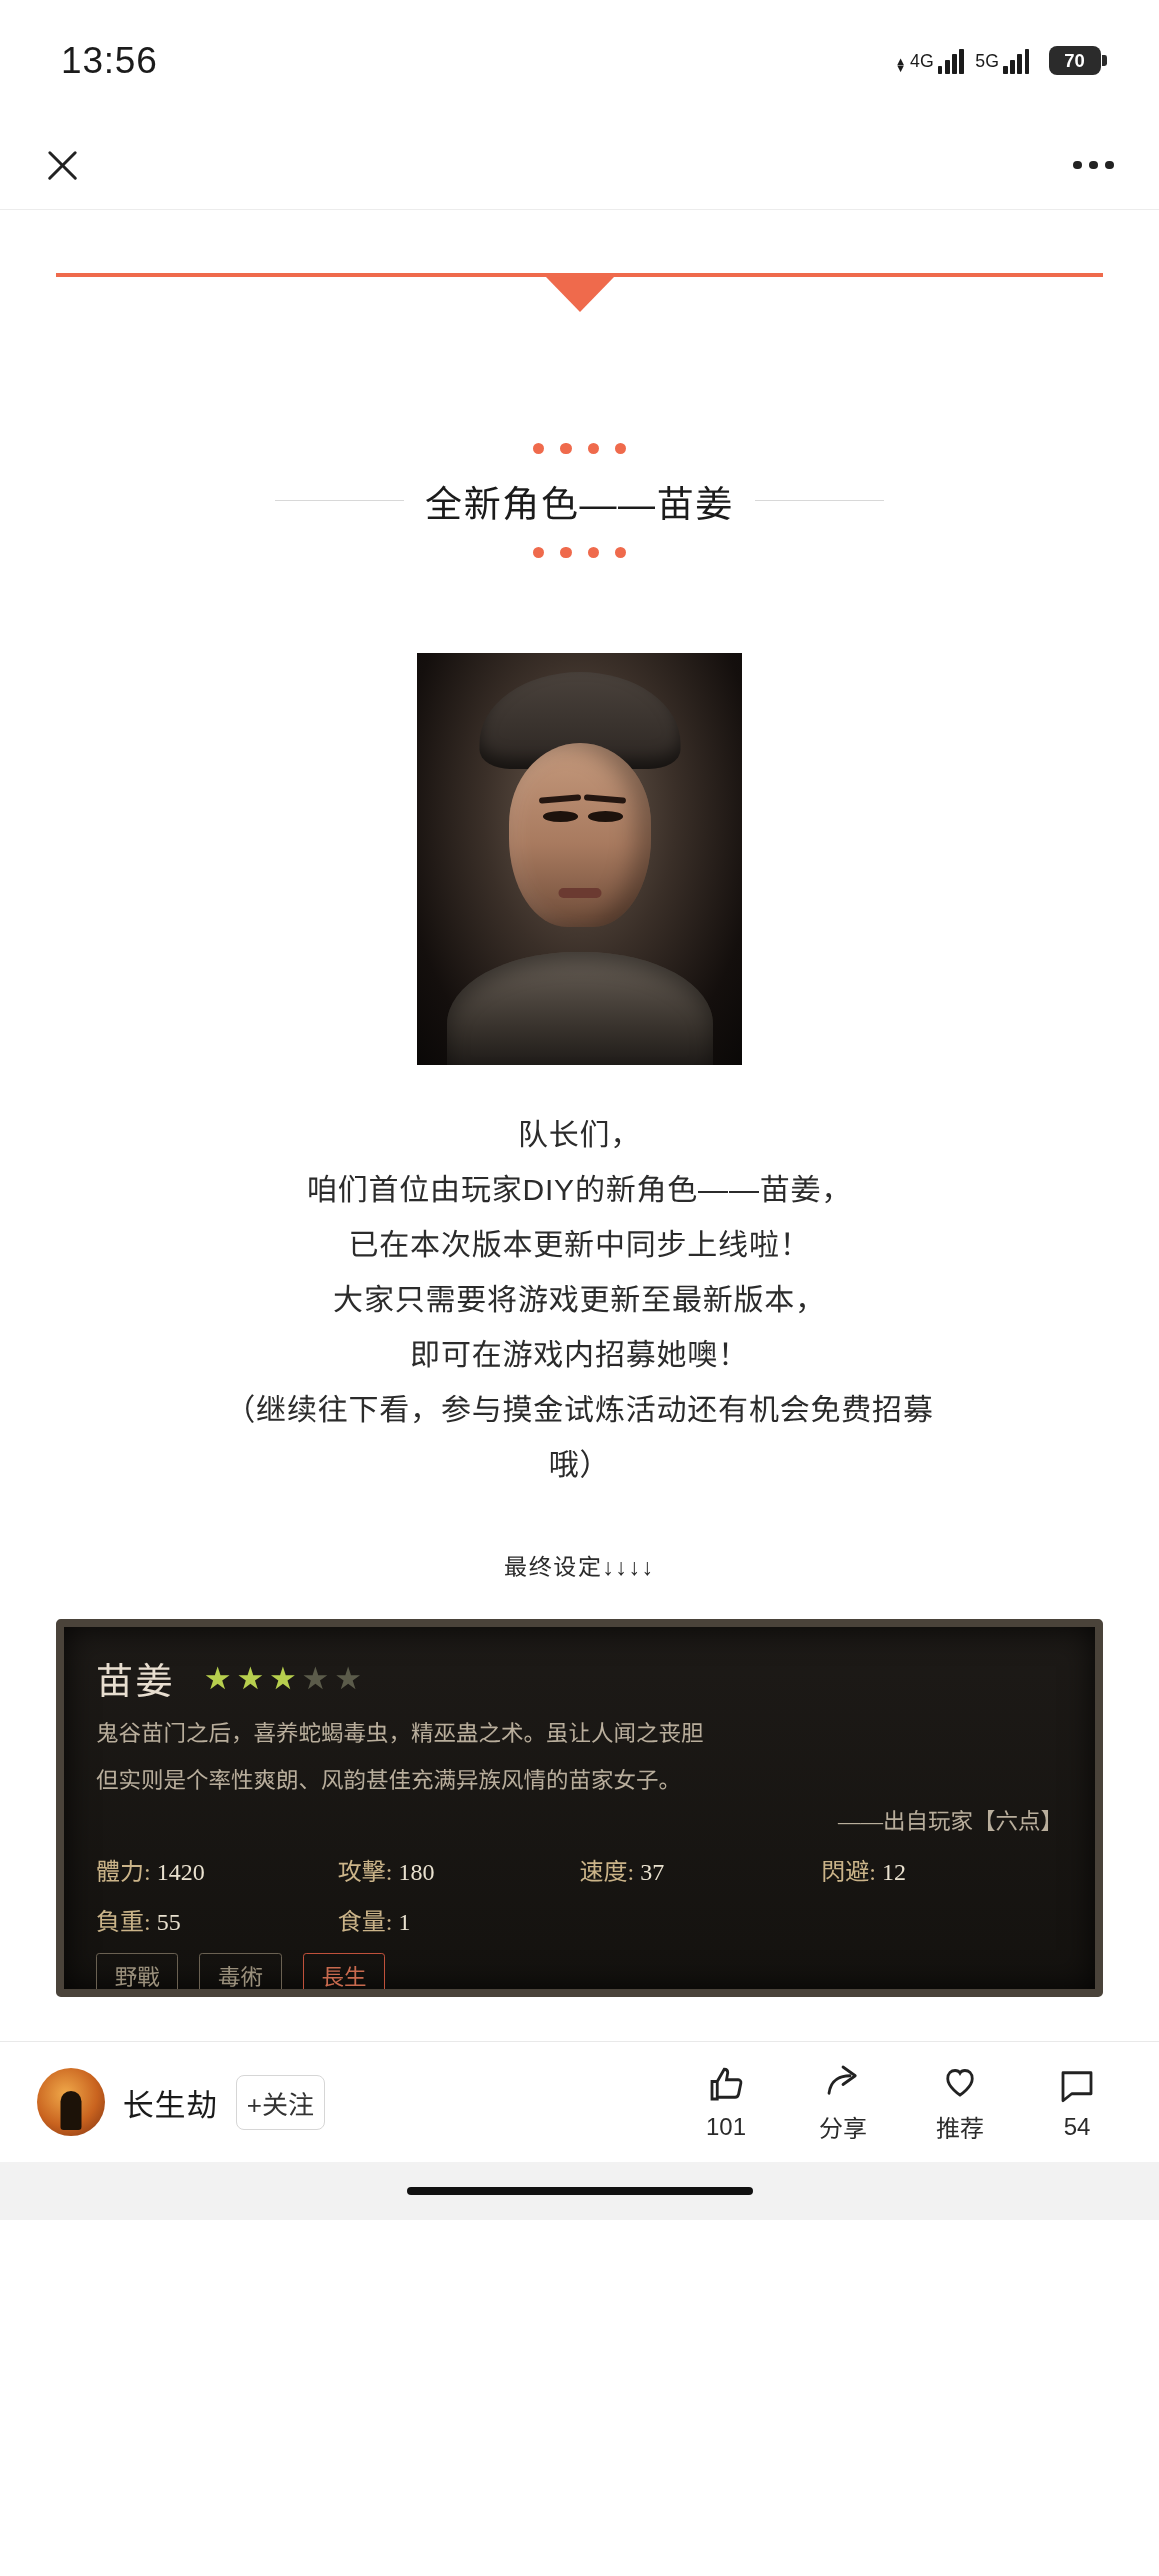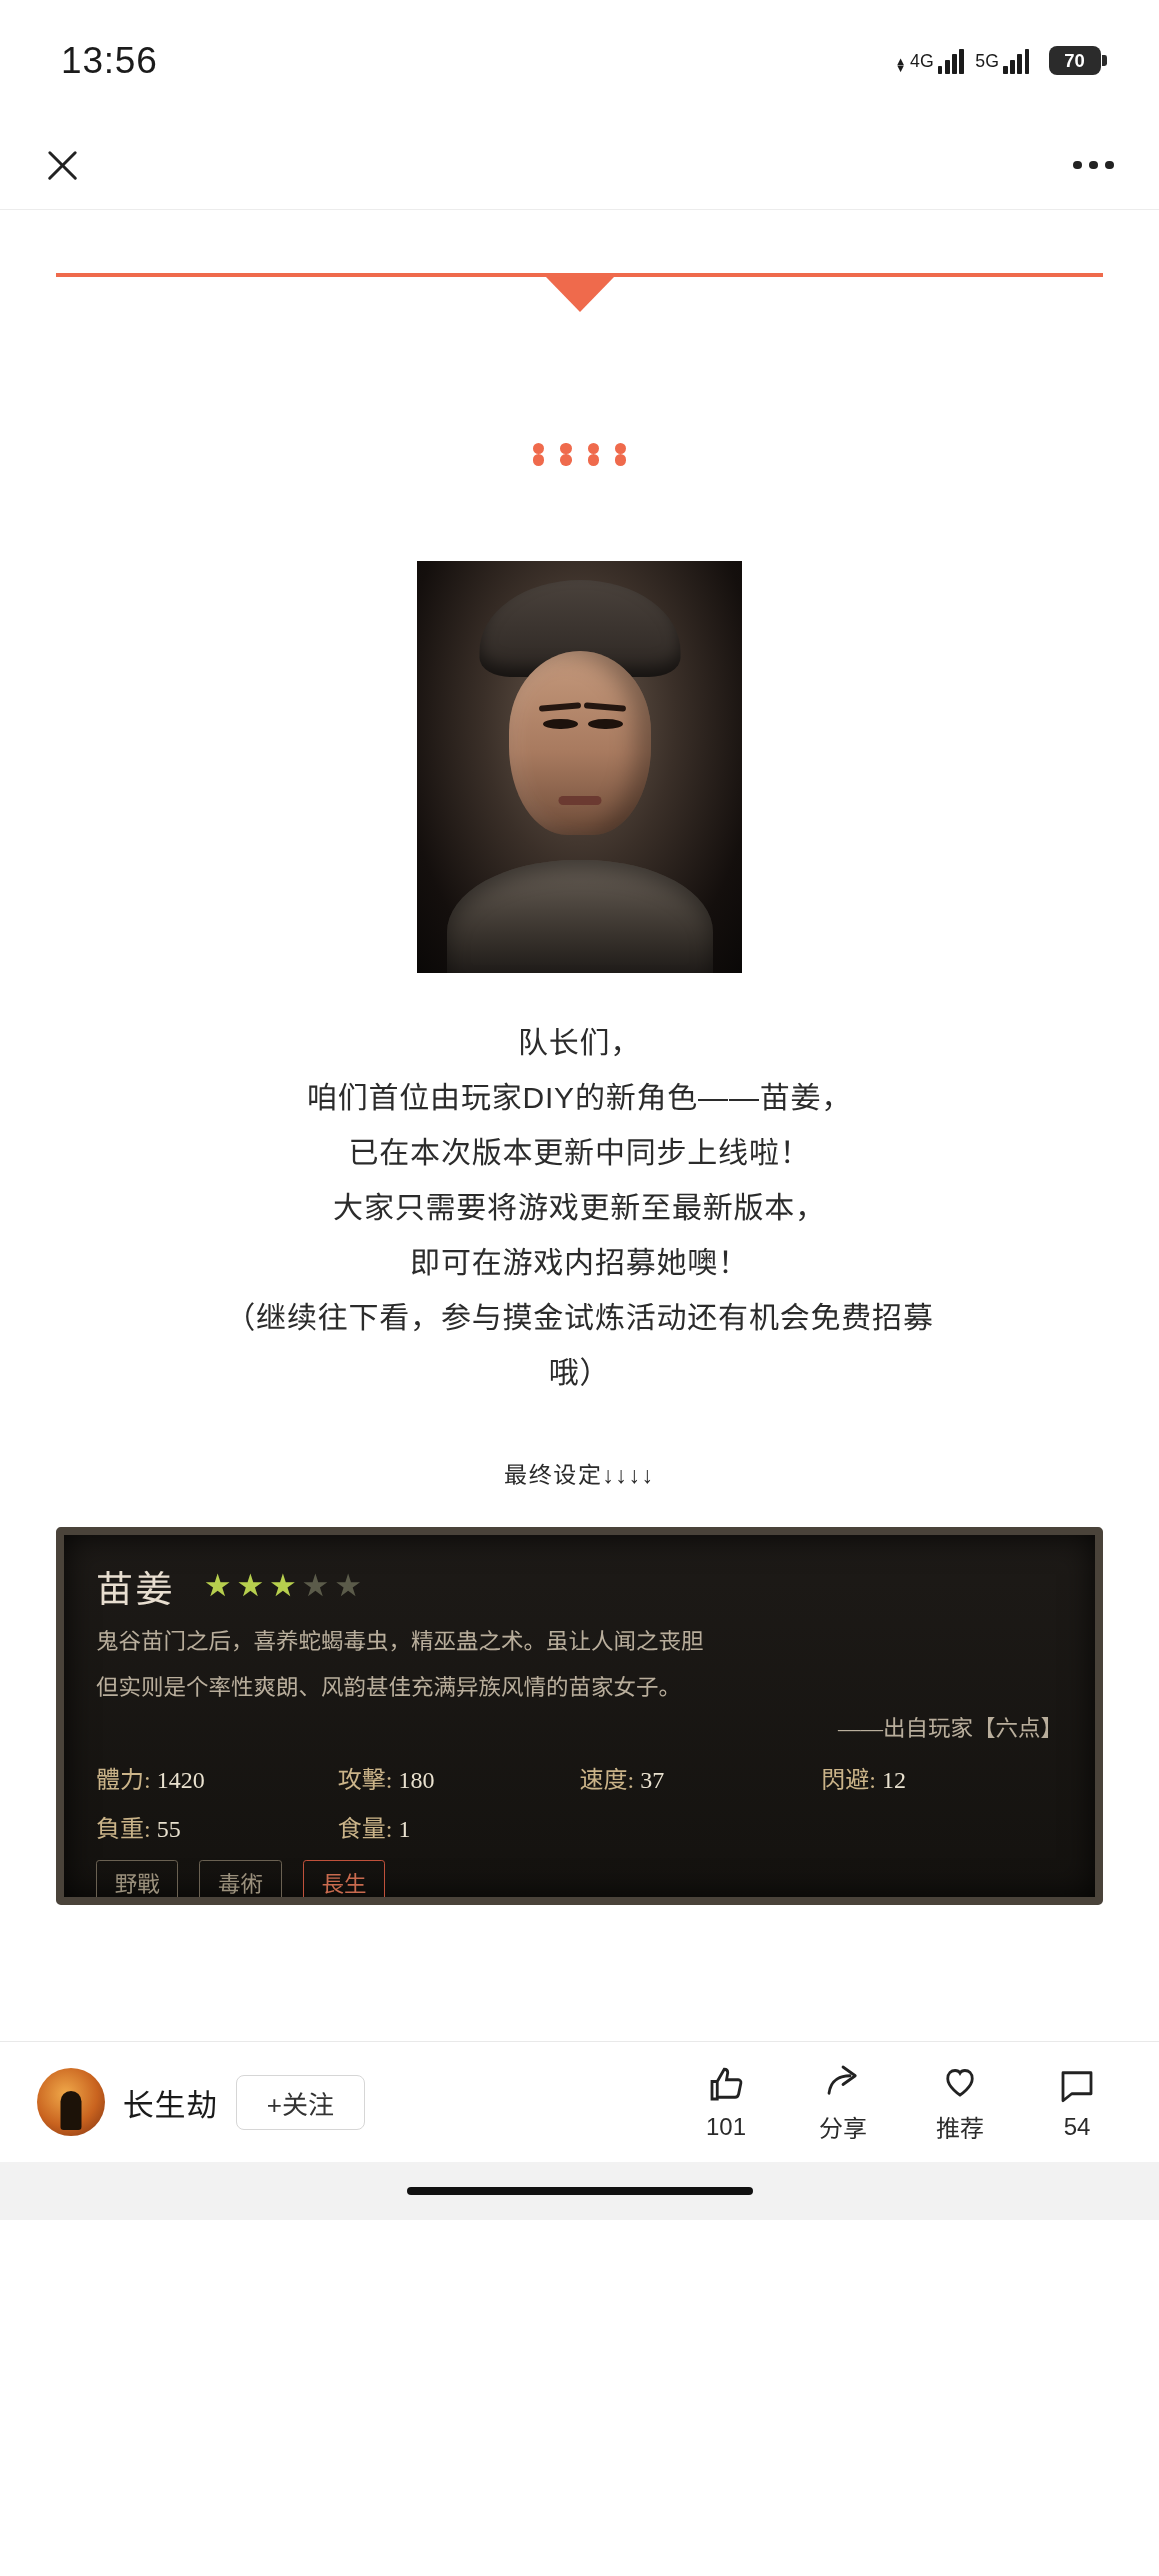--- a/index.html
+++ b/index.html
@@ -406,21 +406,21 @@
     border-radius: 10.5px 10.5px 3.2px 3.2px;
   }
   .author-name {
     font-size: 31px;
     color: #1b1b1b;
     letter-spacing: 0.8px;
   }
   .follow-btn {
     border: 1.6px solid #d6d6d6;
     border-radius: 8px;
-    padding: 8px 30px;
+    padding: 8px 10px;
     font-size: 26px;
     color: #333;
     background: #fff;
   }
   .bb-actions {
     display: flex;
     align-items: center;
     gap: 43px;
   }
   .action {
@@ -508,20 +508,25 @@
       <div class="accent-tri"></div>
     </div>
 
     <div class="section-title">
       <div class="dots">
           <i></i>
           <i></i>
           <i></i>
           <i></i>
         </div>
+      <div class="title-row">
+        <div class="title-rule"></div>
+        <div class="title-text">全新角色——苗姜</div>
+        <div class="title-rule"></div>
+      </div>
       <div class="dots">
           <i></i>
           <i></i>
           <i></i>
           <i></i>
         </div>
     </div>
 
     <div class="portrait-wrap">
       <div class="portrait">

